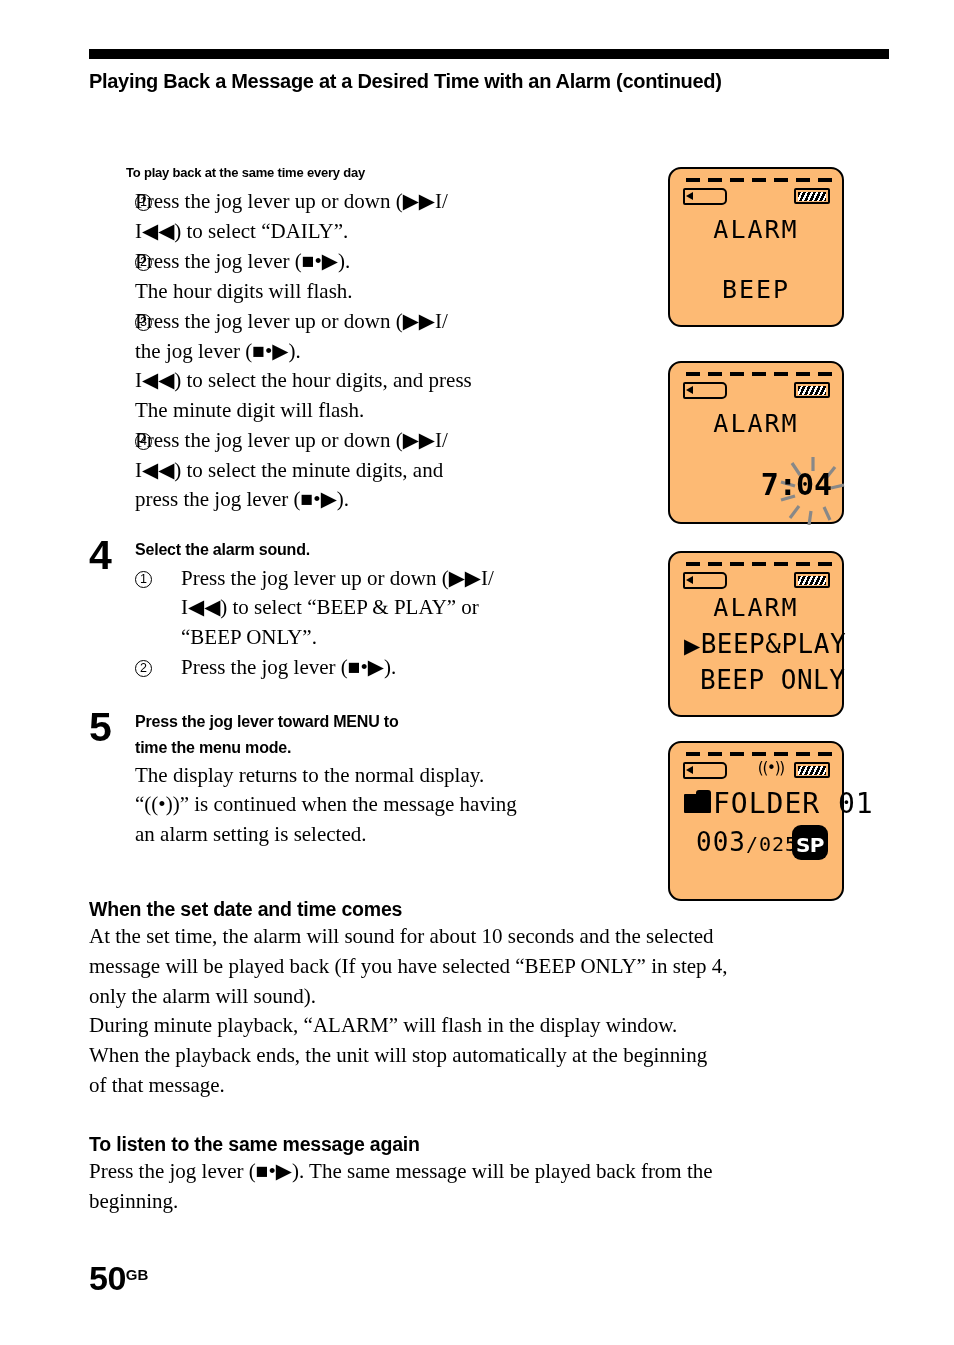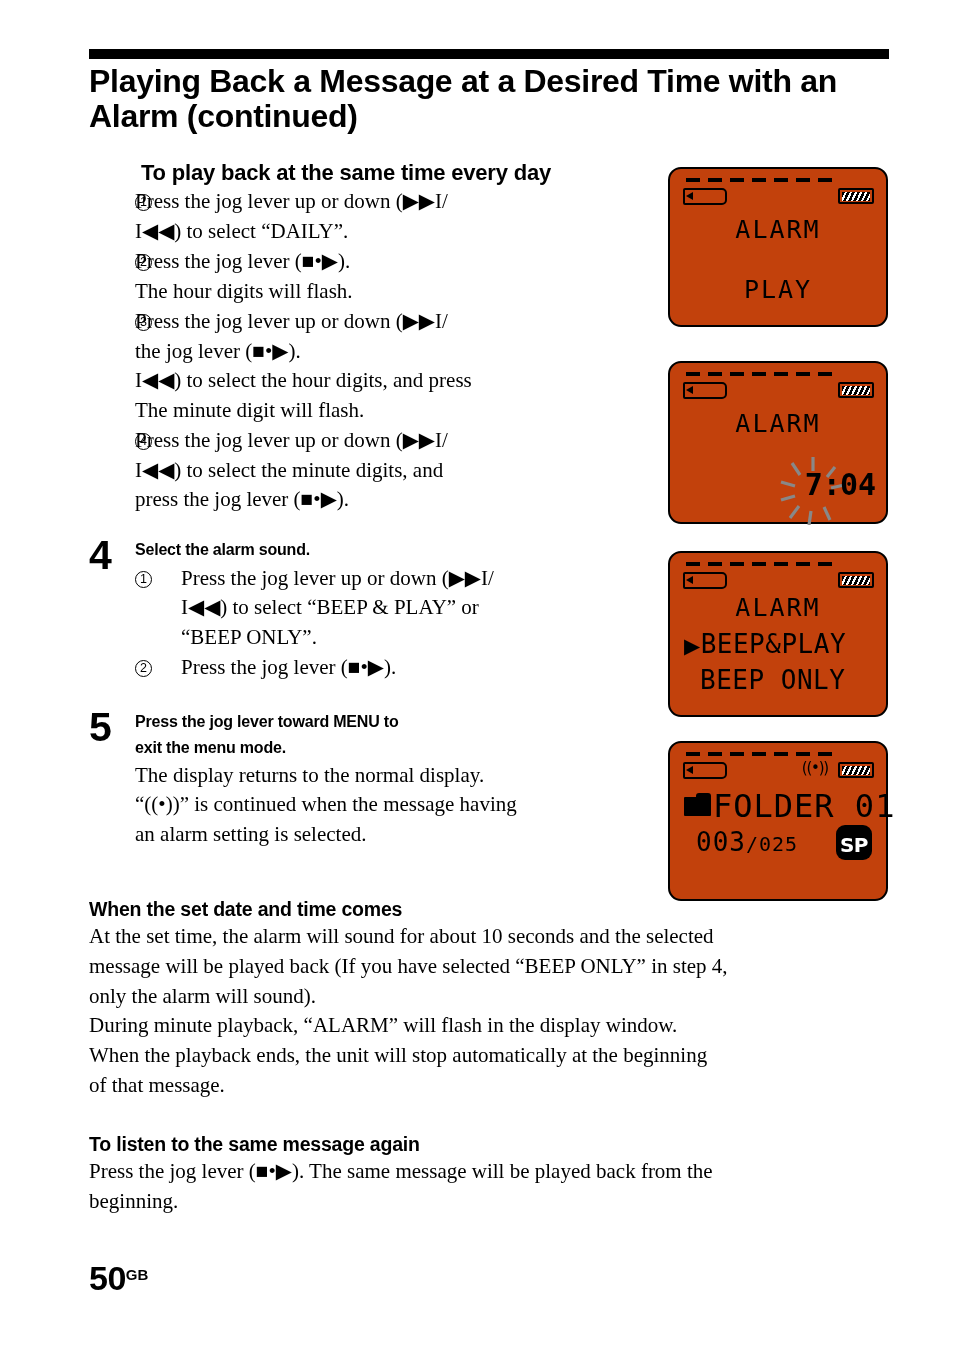--- a/index.html
+++ b/index.html
@@ -17,36 +17,36 @@
 
   
   .rule {
     position: absolute; left: 89px; top: 49px;
     width: 800px; height: 10px; background: #000;
   }
   .page-title {
     position: absolute; left: 89px; top: 64px; width: 800px;
     font-family: "Liberation Sans", sans-serif;
     font-weight: bold;
-    font-size: 32px;
+    font-size: 20px;
     line-height: 35px;
     letter-spacing: -0.3px;
   }
 
   
   .left-col {
     position: absolute; left: 89px; top: 160px; width: 560px;
   }
 
   .sub-head {
     font-family: "Liberation Sans", sans-serif;
     font-weight: bold;
-    font-size: 22px;
+    font-size: 13px;
     line-height: 26px;
-    margin-left: 52px;
+    margin-left: 37px;
     letter-spacing: -0.2px;
   }
 
   .steps { margin: 0; padding: 0; list-style: none; }
   .step-row { display: flex; align-items: flex-start; margin-top: 1px; }
   .circ {
     width: 46px; flex: 0 0 46px;
     font-size: 17px; line-height: 29.5px;
     padding-left: 46px;
     text-indent: -46px;
@@ -115,24 +115,24 @@
   }
   .folio sup {
     font-size: 15px; font-weight: bold; vertical-align: 10px;
     letter-spacing: 0;
   }
 
   
   .lcd {
     position: absolute;
     left: 668px;
-    width: 220px;
+    width: 176px;
     border: 2.6px solid #000;
     border-radius: 13px;
-    background: #c2410c;
+    background: #fdba74;
   }
   .lcd-1 { top: 167px;  height: 160px; }
   .lcd-2 { top: 361px;  height: 163px; }
   .lcd-3 { top: 551px;  height: 166px; }
   .lcd-4 { top: 741px;  height: 160px; }
 
   .lcd-inner { position: relative; width: 100%; height: 100%; }
 
   
   .segbar {
@@ -208,21 +208,21 @@
 
   .l3-alarm { left: 0; right: 0; top: 40px; text-align: center; }
   .l3-opt1  { left: 14px; top: 76px; font-size: 26px; letter-spacing: 0.5px; }
   .l3-opt2  { left: 30px; top: 112px; font-size: 26px; letter-spacing: 0.5px; }
   .caret {
     font-family: "DejaVu Sans", sans-serif;
     font-size: 21px;
   }
 
   .l4-folder {
-    left: 14px; top: 44px; font-size: 32px; letter-spacing: 1px;
+    left: 14px; top: 44px; font-size: 28px; letter-spacing: 1px;
     display: flex; align-items: center;
   }
   .folder-icon {
     display: inline-block;
     width: 27px; height: 19px;
     background: #000;
     border-radius: 1px 1px 1px 1px;
     position: relative;
     margin-right: 2px;
   }
@@ -319,21 +319,21 @@
             </div>
           </div>
         </div>
       </div>
     </div>
 
     <div class="bigstep" style="margin-top:26px">
       <div class="bignum">5</div>
       <div class="bigstep-content">
         <div class="bigstep-title">Press the jog lever toward MENU to</div>
-        <div class="bigstep-title">exit the menu mode.</div>
+        <div class="bigstep-title">time the menu mode.</div>
         <div class="bigstep-note">The display returns to the normal display.</div>
         <div class="bigstep-note">“((•))” is continued when the message having</div>
         <div class="bigstep-note">an alarm setting is selected.</div>
       </div>
     </div>
 
   </div>
 
   <div class="section" style="top:896px;">
     <div class="sec-head">When the set date and time comes</div>
@@ -362,21 +362,21 @@
           <i></i>
           <i></i>
           <i></i>
           <i></i>
         </div>
       <div class="tape-icon"></div>
       <div class="batt-icon">
           <div class="fill"></div>
         </div>
       <div class="lcd-txt l1-alarm">ALARM</div>
-      <div class="lcd-txt l1-daily">PLAY</div>
+      <div class="lcd-txt l1-daily">BEEP</div>
     </div>
   </div>
 
   <div class="lcd lcd-2">
     <div class="lcd-inner">
       <div class="segbar">
           <i></i>
           <i></i>
           <i></i>
           <i></i>

